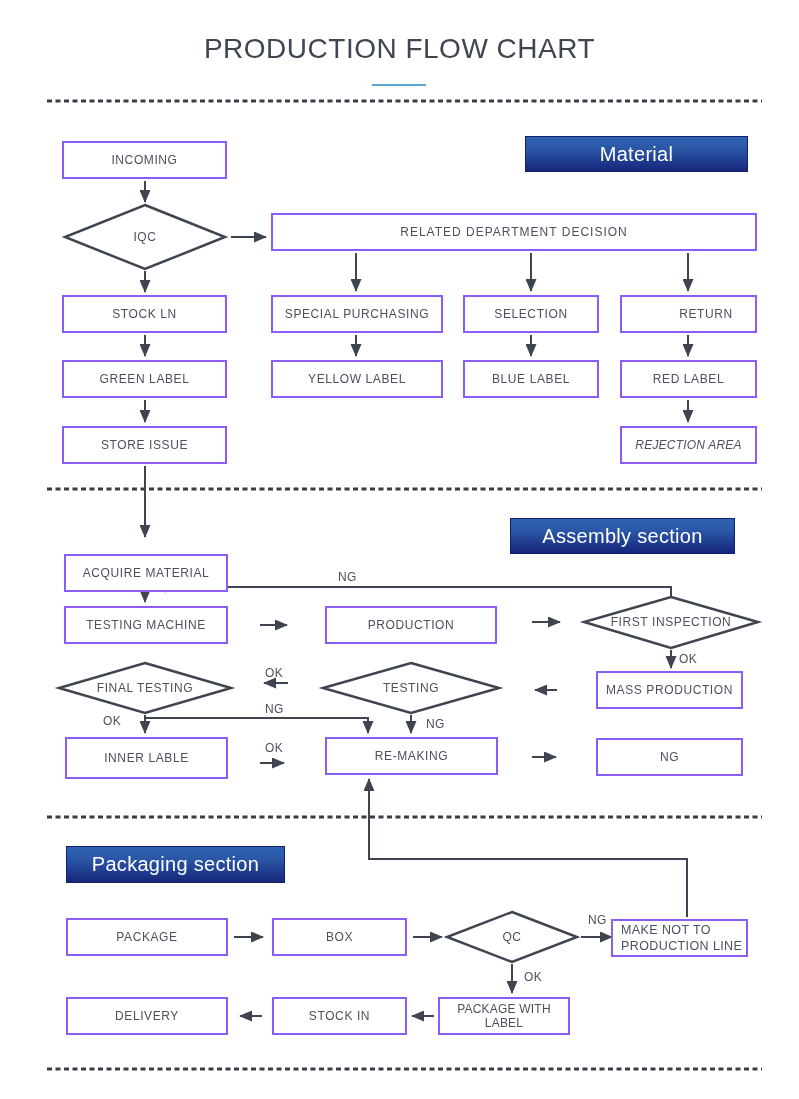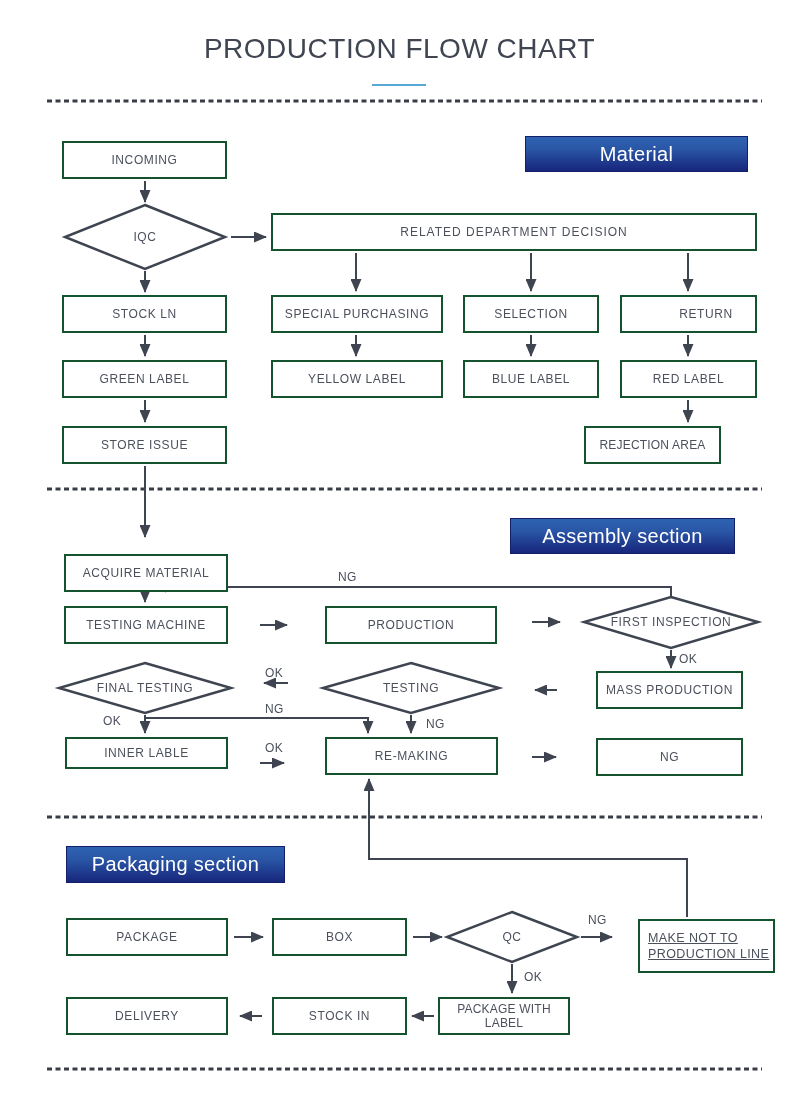--- a/index.html
+++ b/index.html
@@ -2,21 +2,21 @@
 <html><head>
 <meta charset="utf-8">
 <style>
   html,body{margin:0;padding:0;background:#fff;}
   .stage{position:relative;width:799px;height:1099px;background:#ffffff;overflow:hidden;
          font-family:"Liberation Sans",sans-serif;}
   .title{position:absolute;left:0;right:0;top:33px;text-align:center;font-size:28px;
          color:#3f4551;letter-spacing:0.5px;}
   .title-underline{position:absolute;left:372px;top:84px;width:54px;height:2px;background:#58a8d5;}
   svg.layer{position:absolute;left:0;top:0;z-index:1;}
-  .node{position:absolute;z-index:2;background:#fff;border:2px solid #14532d;box-sizing:border-box;
+  .node{position:absolute;z-index:2;background:#fff;border:2px solid #8b5cf6;box-sizing:border-box;
         display:flex;align-items:center;justify-content:center;font-size:12px;color:#4b505c;
         letter-spacing:0.6px;text-align:center;}
   .node.two-line{flex-direction:column;align-items:flex-start;justify-content:center;
         padding-left:8px;letter-spacing:0.4px;font-size:12.5px;line-height:1.3;text-align:left;}
   .dlabel{position:absolute;z-index:2;transform:translate(-50%,-50%);font-size:12px;color:#4b505c;
         letter-spacing:0.6px;white-space:nowrap;}
   .elabel{position:absolute;z-index:2;font-size:12px;color:#4b505c;letter-spacing:0.3px;}
   .banner{position:absolute;z-index:2;display:flex;align-items:center;justify-content:center;
         color:#ffffff;font-size:20px;letter-spacing:0.3px;
         background:linear-gradient(to bottom,#2e63b2 0%,#2a56a6 35%,#17267c 100%);
@@ -93,33 +93,33 @@
   <div class="node" style="left:271px;top:213px;width:486px;height:38px;letter-spacing:1px;">RELATED DEPARTMENT DECISION</div>
   <div class="node" style="left:62px;top:295px;width:165px;height:38px;">STOCK LN</div>
   <div class="node" style="left:271px;top:295px;width:172px;height:38px;">SPECIAL PURCHASING</div>
   <div class="node" style="left:463px;top:295px;width:136px;height:38px;">SELECTION</div>
   <div class="node" style="left:620px;top:295px;width:137px;height:38px;padding-left:35px;">RETURN</div>
   <div class="node" style="left:62px;top:360px;width:165px;height:38px;">GREEN LABEL</div>
   <div class="node" style="left:463px;top:360px;width:136px;height:38px;">BLUE LABEL</div>
   <div class="node" style="left:271px;top:360px;width:172px;height:38px;">YELLOW LABEL</div>
   <div class="node" style="left:620px;top:360px;width:137px;height:38px;">RED LABEL</div>
   <div class="node" style="left:62px;top:426px;width:165px;height:38px;">STORE ISSUE</div>
-  <div class="node" style="left:584px;top:426px;width:137px;height:38px;letter-spacing:0.2px;">REJECTION AREA</div>
+  <div class="node" style="left:620px;top:426px;width:137px;height:38px;letter-spacing:0.2px;font-style:italic;">REJECTION AREA</div>
 
   <div class="node" style="left:64px;top:541px;width:164px;height:38px;margin-top:13px;">ACQUIRE MATERIAL</div>
   <div class="node" style="left:64px;top:606px;width:164px;height:38px;">TESTING MACHINE</div>
   <div class="node" style="left:325px;top:606px;width:172px;height:38px;">PRODUCTION</div>
   <div class="node" style="left:596px;top:671px;width:147px;height:38px;">MASS PRODUCTION</div>
-  <div class="node" style="left:65px;top:737px;width:163px;height:32px;">INNER LABLE</div>
+  <div class="node" style="left:65px;top:737px;width:163px;height:42px;">INNER LABLE</div>
   <div class="node" style="left:325px;top:737px;width:173px;height:38px;">RE-MAKING</div>
   <div class="node" style="left:596px;top:738px;width:147px;height:38px;">NG</div>
 
   <div class="node" style="left:66px;top:918px;width:162px;height:38px;">PACKAGE</div>
   <div class="node" style="left:272px;top:918px;width:135px;height:38px;">BOX</div>
-  <div class="node two-line" style="left:638px;top:919px;width:137px;height:54px;text-decoration:underline;">
+  <div class="node two-line" style="left:611px;top:919px;width:137px;height:38px;">
     <span>MAKE NOT TO</span>
     <span>PRODUCTION LINE</span>
   </div>
   <div class="node" style="left:438px;top:997px;width:132px;height:38px;letter-spacing:0.2px;">PACKAGE WITH LABEL</div>
   <div class="node" style="left:272px;top:997px;width:135px;height:38px;">STOCK IN</div>
   <div class="node" style="left:66px;top:997px;width:162px;height:38px;">DELIVERY</div>
 
   <div class="dlabel" style="left:145px;top:237px;">IQC</div>
   <div class="dlabel" style="left:671px;top:622px;">FIRST INSPECTION</div>
   <div class="dlabel" style="left:411px;top:688px;">TESTING</div>

